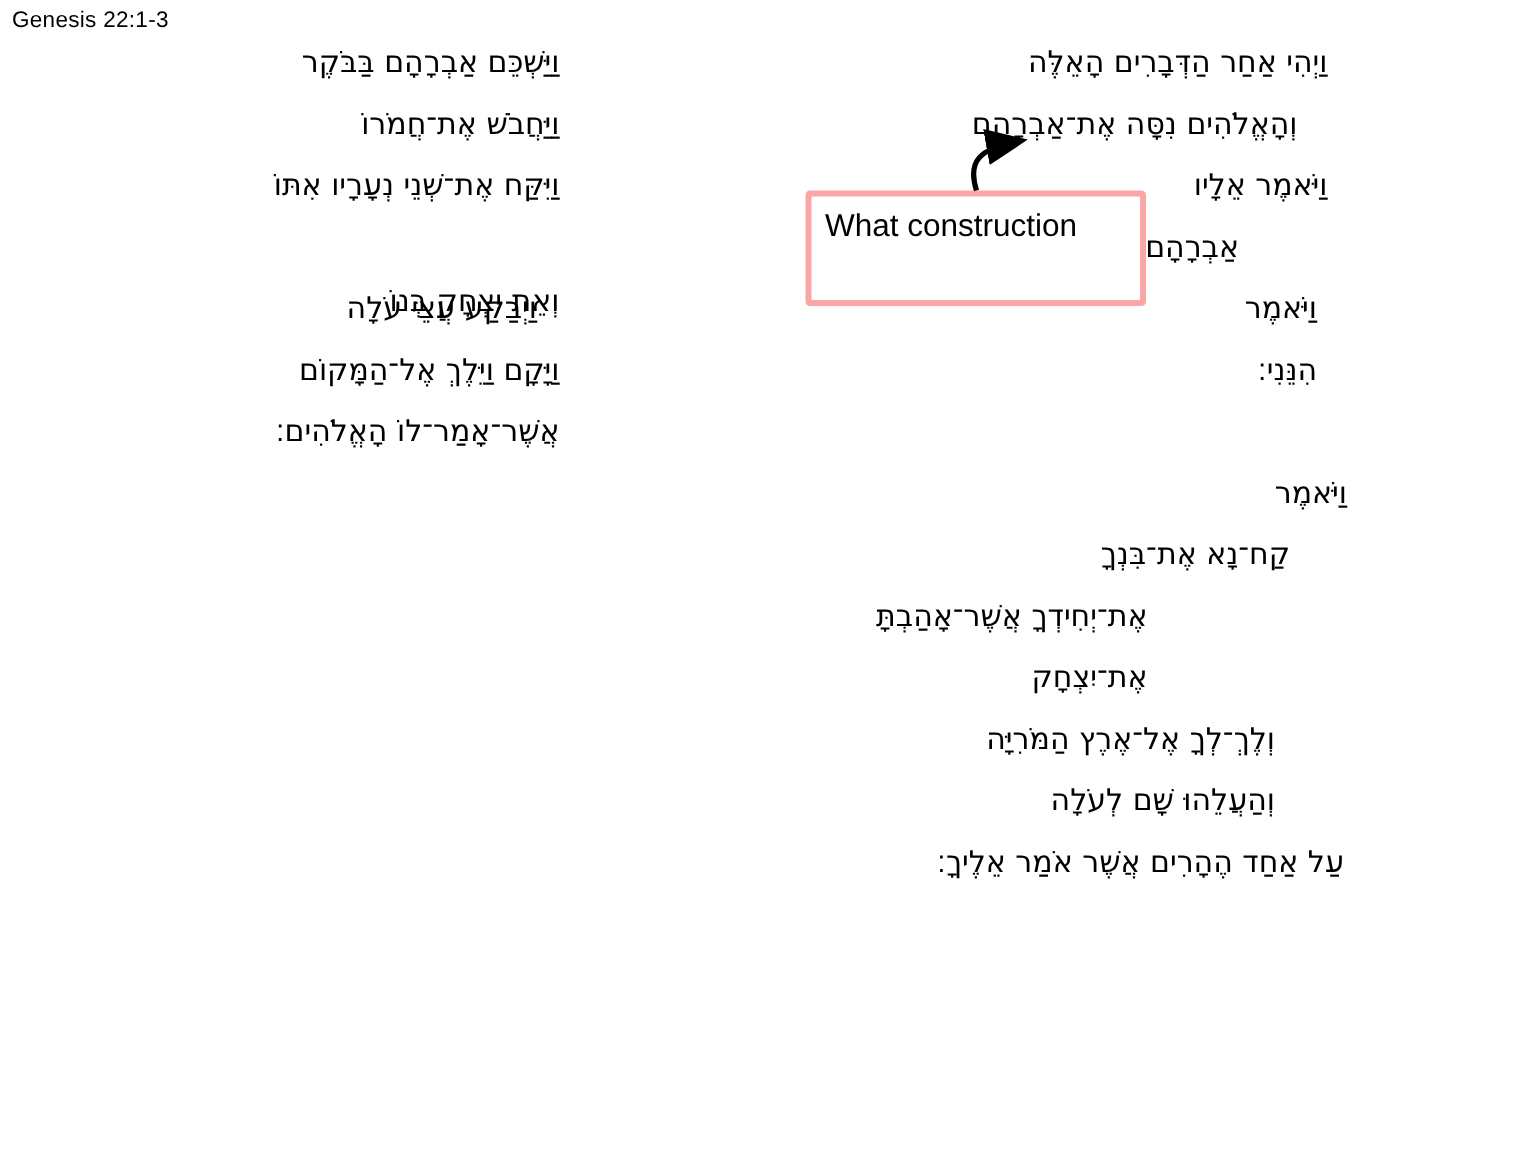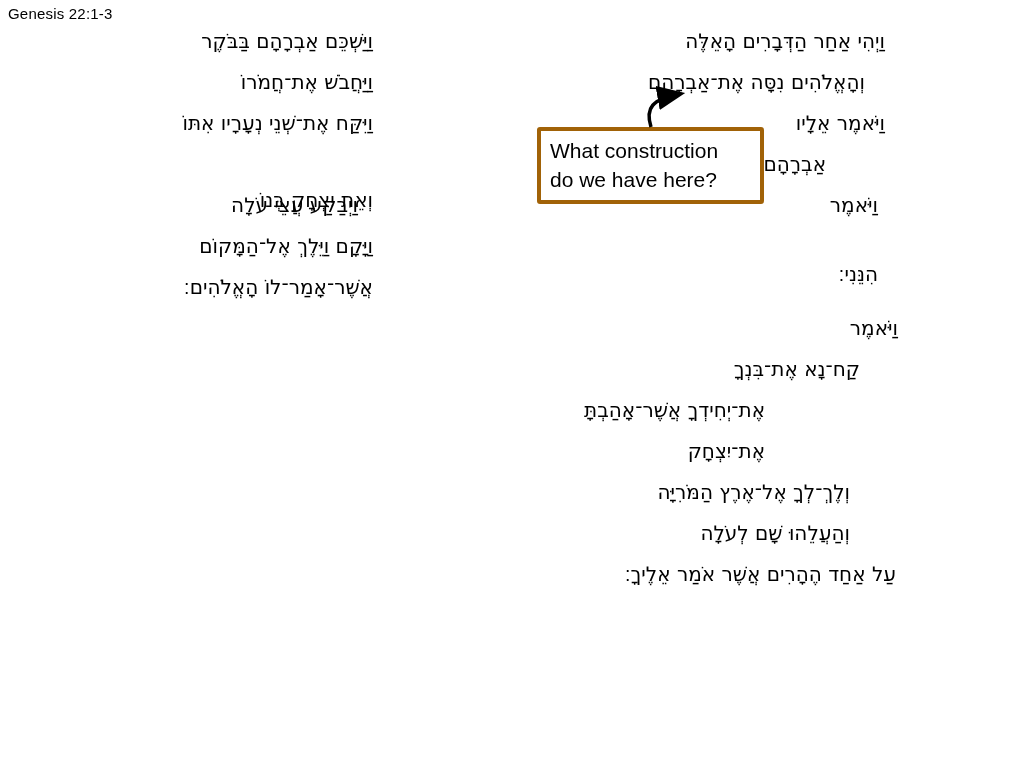--- a/index.html
+++ b/index.html
@@ -19,41 +19,41 @@
     white-space:nowrap;
     font-family:"DejaVu Sans",sans-serif;
     font-size:20px;line-height:41px;color:#000000;
   }
   
   .r1{top:21px;right:27px;text-align:right;}
   .r2{top:62px;right:47px;}
   .r3{top:103px;right:27px;}
   .r4{top:144px;right:86px;}
   .r5{top:185px;right:34px;}
-  .r6{top:226px;right:34px;margin-top:28px;}
+  .r6{top:226px;right:34px;}
   
   .r7{top:308px;right:14px;}
   .r8{top:349px;right:52px;}
   .r9{top:390px;right:147px;}
   .r10{top:431px;right:147px;}
   .r11{top:472px;right:62px;}
   .r12{top:513px;right:62px;}
   .r13{top:554px;right:16px;}
   
   .l1{top:21px;right:539px;}
   .l2{top:62px;right:539px;}
   .l3{top:103px;right:539px;}
   .l4{top:144px;right:539px;margin-top:36px;}
   .l5{top:185px;right:554px;}
   .l6{top:226px;right:539px;}
   .l7{top:267px;right:539px;}
   .callout-box{
     position:absolute;left:537px;top:127px;
     width:210px;min-height:58px;
-    border:4px solid #a16207;border-radius:3px;
+    border:4px solid #fca5a5;border-radius:3px;
     background:#ffffff;
     padding:5px 0 6px 9px;
     font-size:21px;line-height:29px;color:#000000;
   }
   .callout-box .cl{display:block;}
   .arrow-layer{
     position:absolute;left:0;top:0;width:1024px;height:768px;
     pointer-events:none;
   }
 </style>
@@ -85,21 +85,20 @@
     <div class="heb-line l2">וַיַּחֲבֹשׁ אֶת־חֲמֹרוֹ</div>
     <div class="heb-line l3">וַיִּקַּח אֶת־שְׁנֵי נְעָרָיו אִתּוֹ</div>
     <div class="heb-line l4">וְאֵת יִצְחָק בְּנוֹ</div>
     <div class="heb-line l5">וַיְבַקַּע עֲצֵי עֹלָה</div>
     <div class="heb-line l6">וַיָּקָם וַיֵּלֶךְ אֶל־הַמָּקוֹם</div>
     <div class="heb-line l7">אֲשֶׁר־אָמַר־לוֹ הָאֱלֹהִים׃</div>
   </div>
 
   <div class="callout-box">
     <span class="cl">What construction</span>
-    <span class="cl">do we have here?</span>
   </div>
 
   <svg class="arrow-layer" width="1024" height="768" viewBox="0 0 1024 768">
     <defs>
       <marker id="ah" markerWidth="10" markerHeight="9" refX="6.5" refY="3.5" orient="auto">
         <path d="M0,0 L8,3.5 L0,7 Z" fill="#000000"></path>
       </marker>
     </defs>
     <path d="M651,127 C645,108 652,99 680,94" fill="none" stroke="#000000" stroke-width="3.5" marker-end="url(#ah)"></path>
   </svg>

